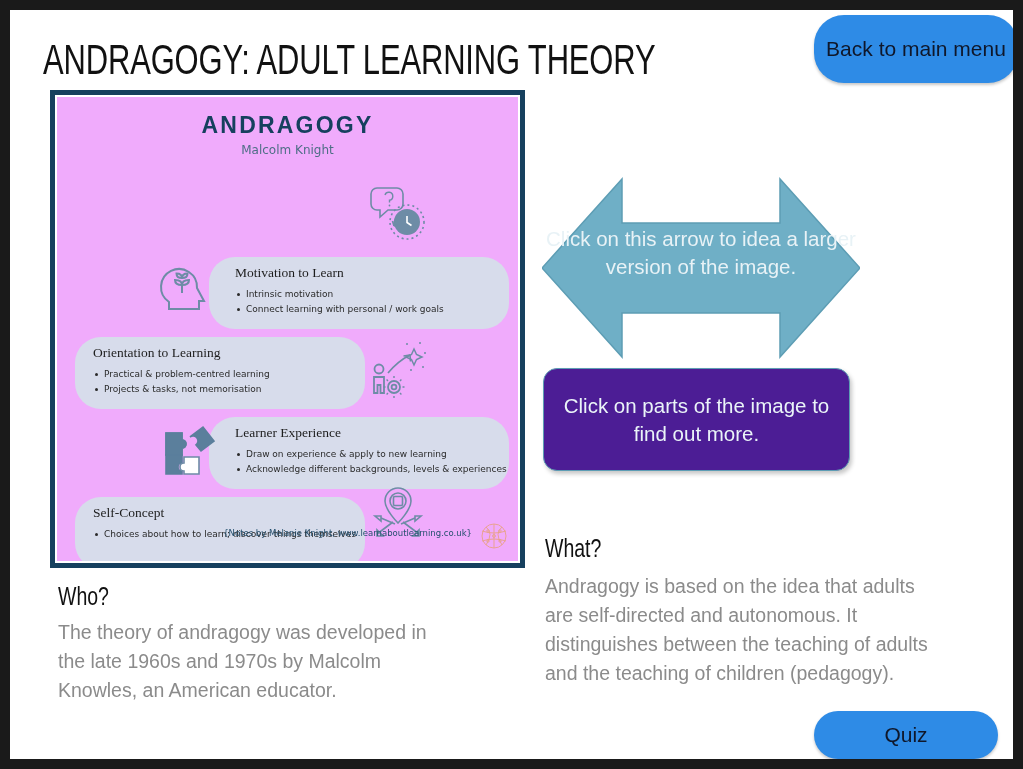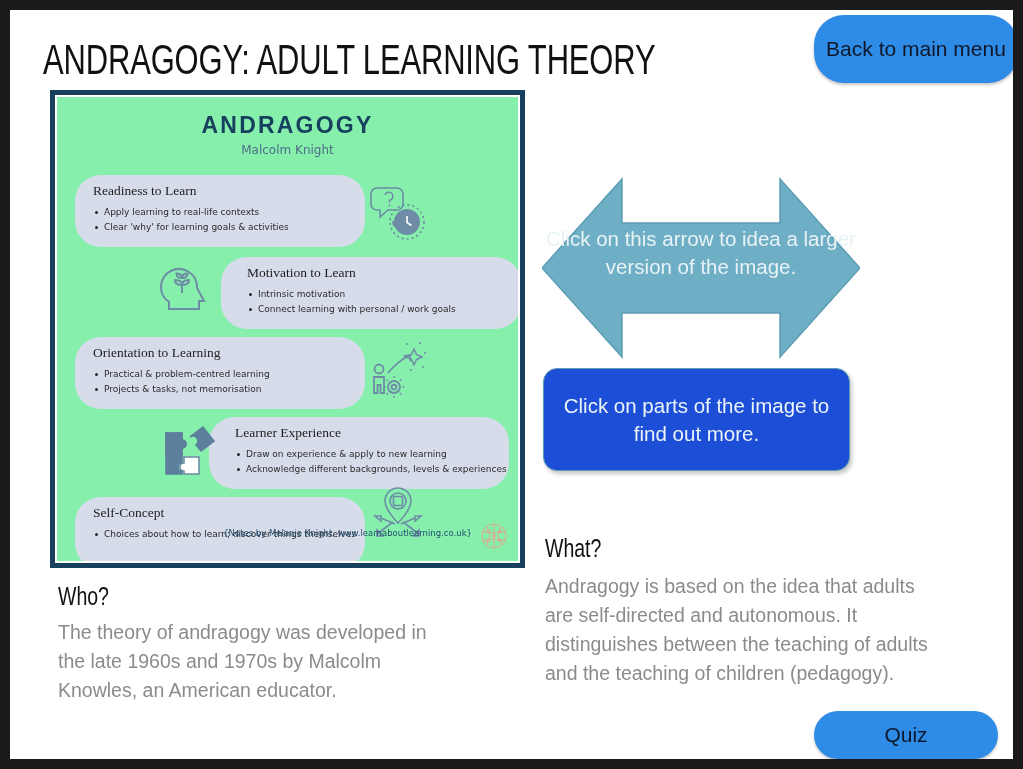--- a/index.html
+++ b/index.html
@@ -59,21 +59,21 @@
     width:475px;height:478px;
     border:5px solid #16405E;
     background:#ffffff;
     box-sizing:border-box;
     padding:2px;
     cursor:pointer;
   }
   #info-inner{
     position:relative;
     width:100%;height:100%;
-    background:#86efac;
+    background:#f0abfc;
     overflow:hidden;
   }
   #ig-title{
     position:absolute;left:0;right:0;top:15px;
     text-align:center;
     font-size:23px;
     font-weight:bold;
     letter-spacing:2.2px;
     color:#16405E;
     font-family:"Liberation Sans",sans-serif;
@@ -154,21 +154,21 @@
     color:#E8F2F6;
     pointer-events:none;
     font-family:"Liberation Sans",sans-serif;
   }
 
   
   #callout{
     position:absolute;
     left:533px;top:358px;
     width:307px;height:103px;
-    background:#1d4ed8;
+    background:#4c1d95;
     border:1px solid #5D9DB4;
     border-radius:14px;
     box-shadow:2px 3px 4px rgba(0,0,0,.22);
     display:flex;
     align-items:center;
     justify-content:center;
     box-sizing:border-box;
     cursor:pointer;
   }
   #callout span{
@@ -217,41 +217,34 @@
   <div class="pill-btn" id="quiz-btn">
     <span>Quiz</span>
   </div>
 
   <div id="info-frame">
     <div id="info-inner">
 
       <div id="ig-title">ANDRAGOGY</div>
       <div id="ig-sub">Malcolm Knight</div>
 
-      <div class="card left" style="left:18px;top:78px;width:290px;height:72px;">
-        <div class="card-h">Readiness to Learn</div>
-        <ul>
-          <li>Apply learning to real-life contexts</li>
-          <li>Clear 'why' for learning goals &amp; activities</li>
-        </ul>
-      </div>
       <div class="icon-box" style="left:310px;top:85px;">
         <svg width="62" height="62" viewBox="0 0 62 62" fill="none" stroke="#6E8CA6" stroke-width="1.6">
           <path d="M10 6 h20 a6 6 0 0 1 6 6 v10 a6 6 0 0 1 -6 6 h-9 l-8 7 v-7 h-3 a6 6 0 0 1 -6 -6 v-10 a6 6 0 0 1 6 -6 z"></path>
           <path d="M18 13 a4 4 0 1 1 4.5 5.2 v2.2" stroke-width="1.4"></path>
           <circle cx="22.5" cy="23.5" r="0.9" fill="#6E8CA6" stroke="none"></circle>
           <circle cx="40" cy="40" r="13" fill="#6E8CA6" stroke="none"></circle>
           <circle cx="40" cy="40" r="17" stroke-dasharray="2 3"></circle>
           <path d="M40 34 v6.5 l4.5 3" stroke="#ffffff" stroke-width="1.6"></path>
           <path d="M27 44 a14 14 0 0 1 6 -12" stroke-width="1.6"></path>
           <path d="M27 44 l-1.5 -5 M27 44 l5 -1.5" stroke-width="1.6"></path>
         </svg>
       </div>
 
-      <div class="card right" style="left:164px;top:160px;width:300px;height:72px;">
+      <div class="card right" style="left:152px;top:160px;width:300px;height:72px;">
         <div class="card-h">Motivation to Learn</div>
         <ul>
           <li>Intrinsic motivation</li>
           <li>Connect learning with personal / work goals</li>
         </ul>
       </div>
       <div class="icon-box" style="left:100px;top:166px;">
         <svg width="56" height="58" viewBox="0 0 56 58" fill="none" stroke="#6E8CA6" stroke-width="2">
           <path d="M42 46 v-8 h5 l-7 -13 a18 18 0 1 0 -28 14 v7 z"></path>
           <path d="M25 30 v-10"></path>

